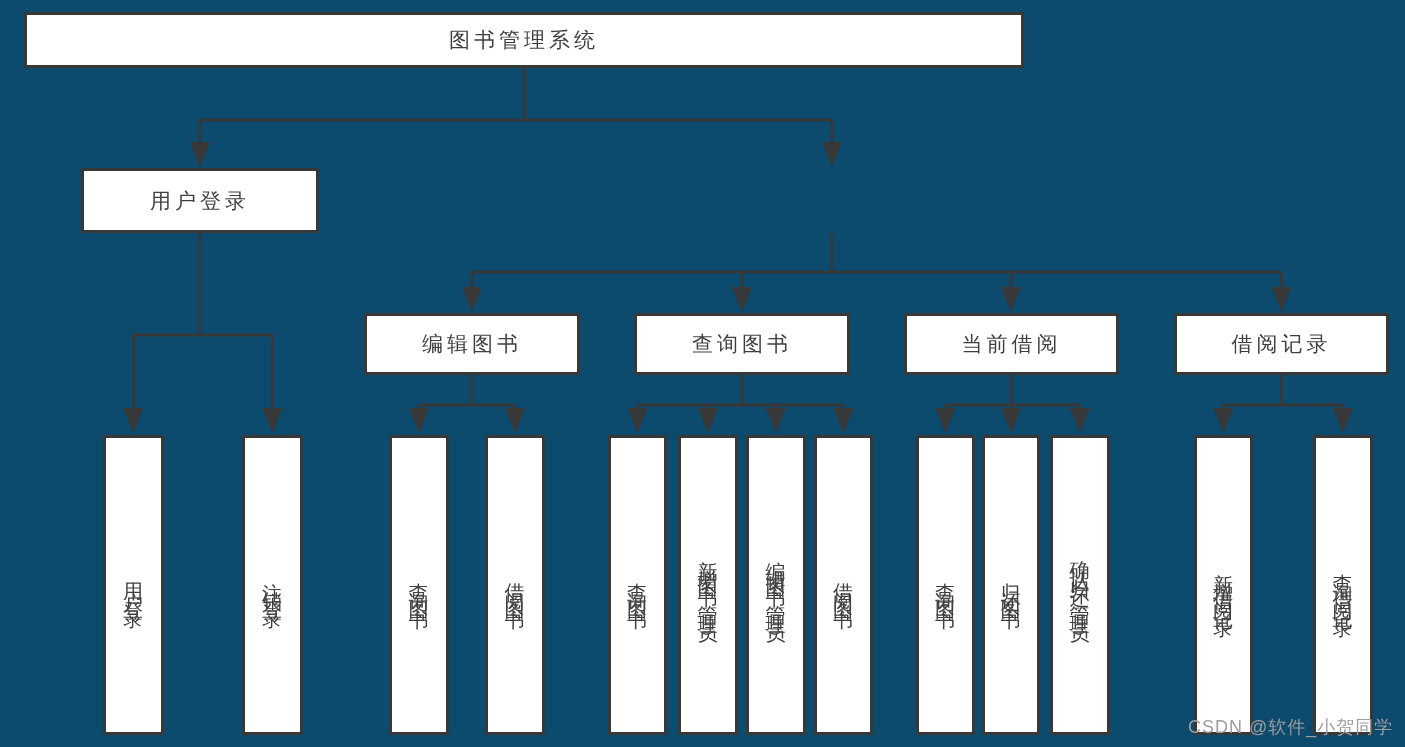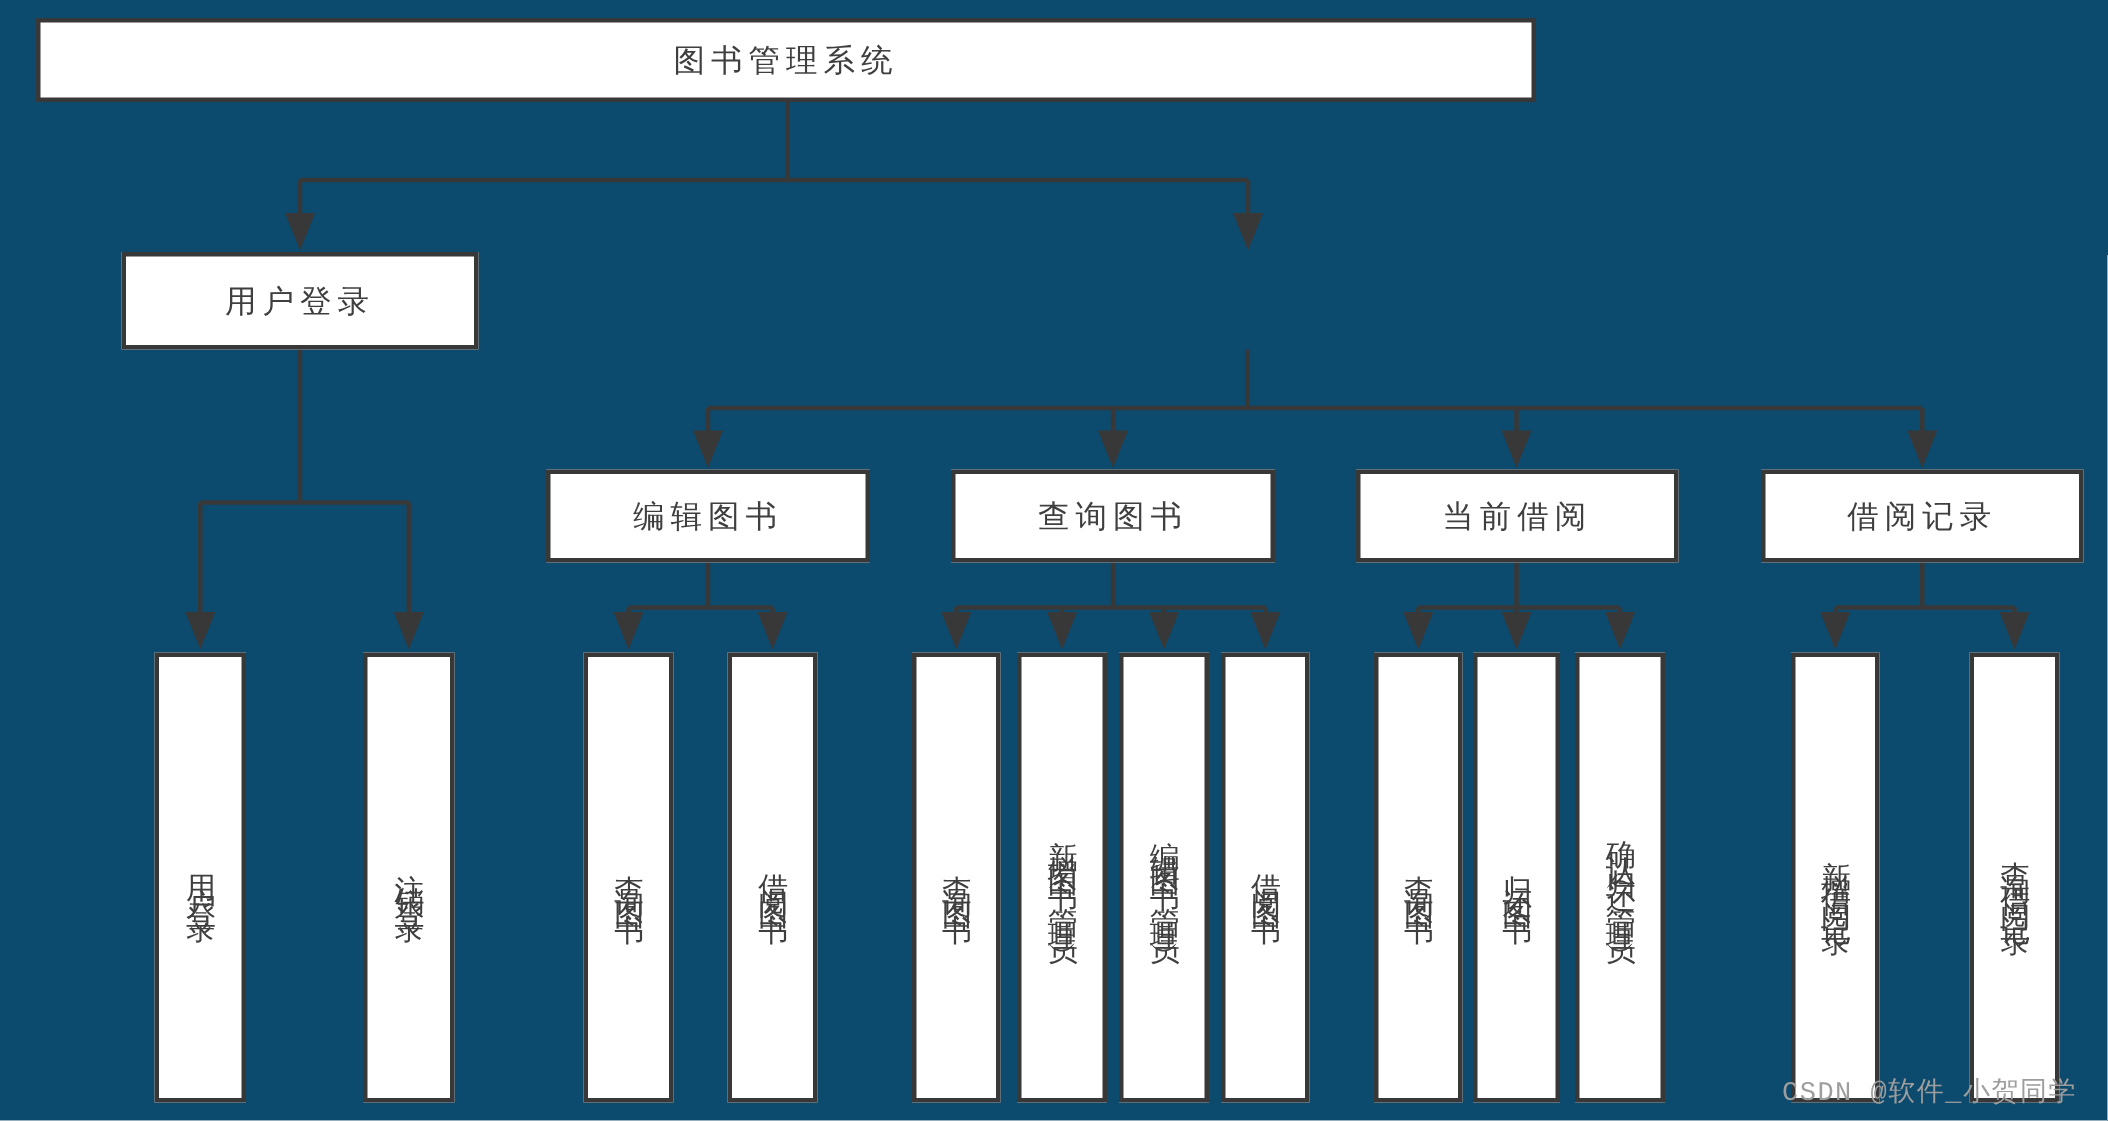--- a/index.html
+++ b/index.html
@@ -63,21 +63,20 @@
   .lf-m { left:1313px; width:60px; }
 
   .watermark {
     position:absolute;
     left:1188px; top:715px;
     font-size:18px;
     color:#9d9d9d;
     letter-spacing:1px;
     white-space:nowrap;
     z-index:5;
-    font-family:Liberation Mono, monospace;
   }
 </style>
 </head>
 <body>
 
 <div class="canvas">
 
   <svg class="connectors" viewBox="0 0 1405 747" aria-hidden="true">
     <g>
       <path d="M525 68 V120 M200 120 H832 M200 120 V144 M832 120 V144"></path>

